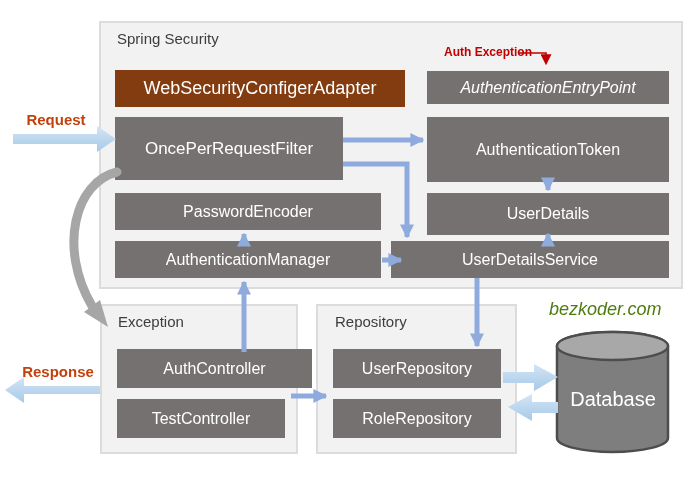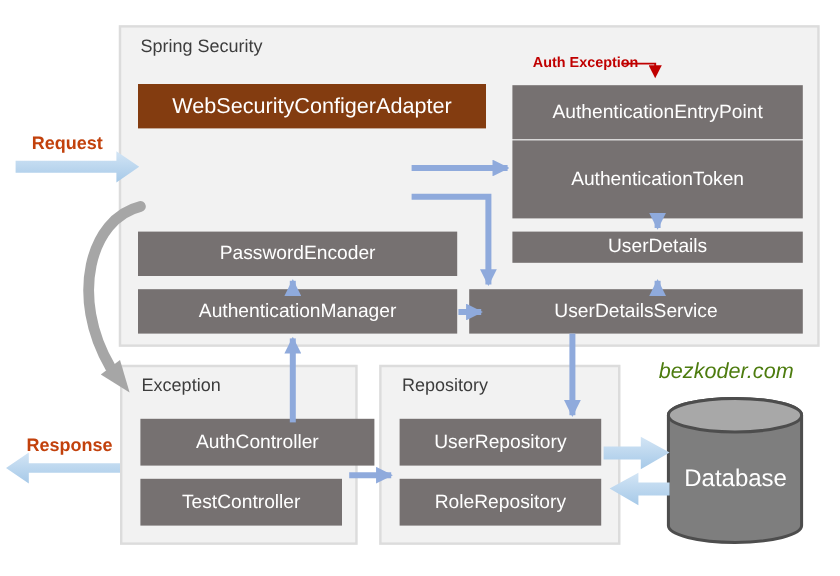--- a/index.html
+++ b/index.html
@@ -48,30 +48,31 @@
   <div class="panel-label" style="left:117px;top:30px;">Spring Security</div>
 
   <div class="panel" style="left:100px;top:304px;width:198px;height:150px;"></div>
   <div class="panel-label" style="left:118px;top:313px;">Exception</div>
 
   <div class="panel" style="left:316px;top:304px;width:201px;height:150px;"></div>
   <div class="panel-label" style="left:335px;top:313px;">Repository</div>
 
   <div class="box brown" style="left:115px;top:70px;width:290px;height:37px;">WebSecurityConfigerAdapter</div>
 
-  <div class="box" style="left:427px;top:71px;width:242px;height:45px;">AuthenticationEntryPoint</div>
+  <div class="box" style="left:427px;top:71px;width:242px;height:33px;font-style:italic;">AuthenticationEntryPoint</div>
 
+  <div class="box lg" style="left:115px;top:117px;width:228px;height:63px;">OncePerRequestFilter</div>
 
   <div class="box" style="left:427px;top:117px;width:242px;height:65px;">
     <span>AuthenticationToken</span>
   </div>
 
   <div class="box" style="left:115px;top:193px;width:266px;height:37px;">PasswordEncoder</div>
 
-  <div class="box" style="left:427px;top:193px;width:242px;height:26px;">UserDetails</div>
+  <div class="box" style="left:427px;top:193px;width:242px;height:42px;">UserDetails</div>
 
   <div class="box" style="left:115px;top:241px;width:266px;height:37px;">AuthenticationManager</div>
 
   <div class="box" style="left:391px;top:241px;width:278px;height:37px;">UserDetailsService</div>
 
   <div class="box" style="left:117px;top:349px;width:195px;height:39px;">AuthController</div>
 
   <div class="box" style="left:117px;top:399px;width:168px;height:39px;">TestController</div>
 
   <div class="box" style="left:333px;top:349px;width:168px;height:39px;">UserRepository</div>

